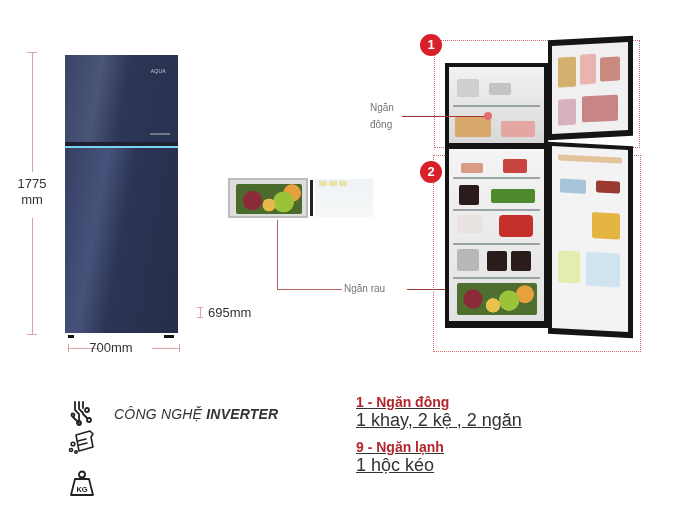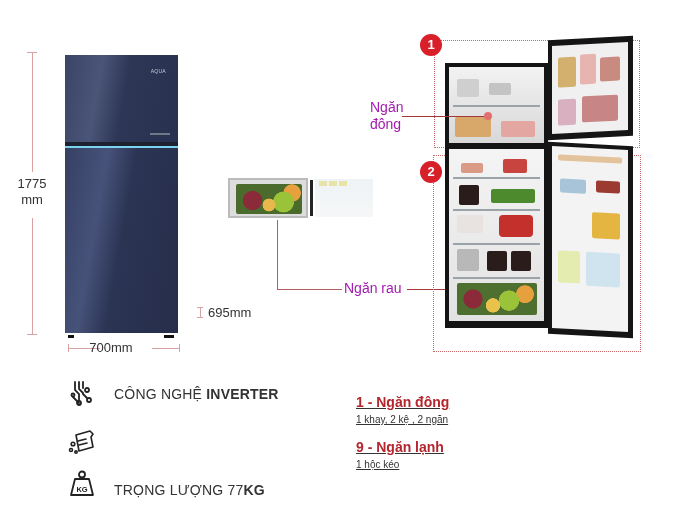--- a/index.html
+++ b/index.html
@@ -41,31 +41,31 @@
   .door-top-in { position: absolute; left: 4px; top: 6px; width: 76px; height: 88px; background: #f0f0f0; }
   .door-bottom { position: absolute; left: 103px; top: 106px; width: 85px; height: 192px; background: #151515; transform: skewY(3deg); }
   .door-bottom-in { position: absolute; left: 4px; top: 4px; width: 76px; height: 182px; background: #f3f3f3; }
 
   
   .zone { position: absolute; border: 1px dotted #c96a6a; }
   .zone-badge { position: absolute; width: 22px; height: 22px; border-radius: 50%; background: #d8202a; color: #fff; font-weight: bold; font-size: 13px; text-align: center; line-height: 22px; }
 
   .callout-line { position: absolute; background: #a33838; }
   .callout-dot { position: absolute; width: 8px; height: 8px; border-radius: 50%; background: #e07070; }
-  .callout-label { position: absolute; font-size: 14px; color: #a21caf; line-height: 17px; }
+  .callout-label { position: absolute; font-size: 10px; color: #737373; line-height: 17px; }
 
   
   .feature { position: absolute; left: 68px; display: flex; align-items: center; }
   .feature .icon { width: 28px; height: 28px; display: flex; align-items: center; justify-content: center; }
   .feature .txt { margin-left: 18px; font-size: 14px; color: #333; letter-spacing: .2px; }
   .feature .txt b { font-weight: bold; }
 
   .spec { position: absolute; left: 356px; text-decoration: underline; }
   .spec-title { font-size: 14px; font-weight: bold; color: #b3262d; line-height: 18px; }
-  .spec-desc { font-size: 10px; color: #333; line-height: 18px; }
+  .spec-desc { font-size: 18px; color: #333; line-height: 18px; }
 </style>
 </head>
 <body>
 
 <div class="tick-h" style="left:27px; top:52px;"></div>
 <div class="vline" style="left:32px; top:52px; height:120px;"></div>
 <div class="dim-text" style="left:5px; top:176px; width:54px;">
   <div>1775</div>
   <div>mm</div>
 </div>
@@ -166,21 +166,21 @@
 <div class="zone-badge" style="left:420px; top:34px;">1</div>
 <div class="zone-badge" style="left:420px; top:161px;">2</div>
 
 <div class="callout-label" style="left:370px; top:99px;">
   <div>Ngăn</div>
   <div>đông</div>
 </div>
 <div class="callout-line" style="left:402px; top:116px; width:84px; height:1px;"></div>
 <div class="callout-dot" style="left:484px; top:112px;"></div>
 
-<div class="feature" style="top:380px;">
+<div class="feature" style="top:400px;font-style:italic;">
   <span class="icon">
     <svg width="24" height="26" viewBox="0 0 24 26" fill="none" stroke="#222" stroke-width="1.8" stroke-linecap="round">
       <path d="M5 1v8l4 4v6"></path>
         <path d="M9 1v7l4 4"></path>
         <path d="M13 1v6"></path>
         <circle cx="17" cy="9" r="2"></circle>
         <path d="M13 13l4 4"></path>
         <circle cx="19" cy="19" r="2"></circle>
         <circle cx="9" cy="22" r="2"></circle>
         <path d="M3 16l6 6"></path>
@@ -204,21 +204,20 @@
 </div>
 
 <div class="feature" style="top:470px;align-items:flex-end;">
   <span class="icon">
     <svg width="26" height="28" viewBox="0 0 26 28" fill="none" stroke="#222" stroke-width="1.8" stroke-linejoin="round">
       <circle cx="13" cy="4.5" r="3"></circle>
         <path d="M6 9h14l4 16H2z"></path>
       <text x="13" y="22" font-size="7.5" font-family="Liberation Sans, sans-serif" font-weight="bold" fill="#222" stroke="none" text-anchor="middle">KG</text>
     </svg>
   </span>
-  <span class="txt"><span>TRỌNG LƯỢNG 77</span><b>KG</b></span>
 </div>
 
 <div class="spec" style="top:393px;">
   <div class="spec-title">1 - Ngăn đông</div>
   <div class="spec-desc">1 khay, 2 kệ , 2 ngăn</div>
 </div>
 <div class="spec" style="top:438px;">
   <div class="spec-title">9 - Ngăn lạnh</div>
   <div class="spec-desc">1 hộc kéo</div>
 </div>

